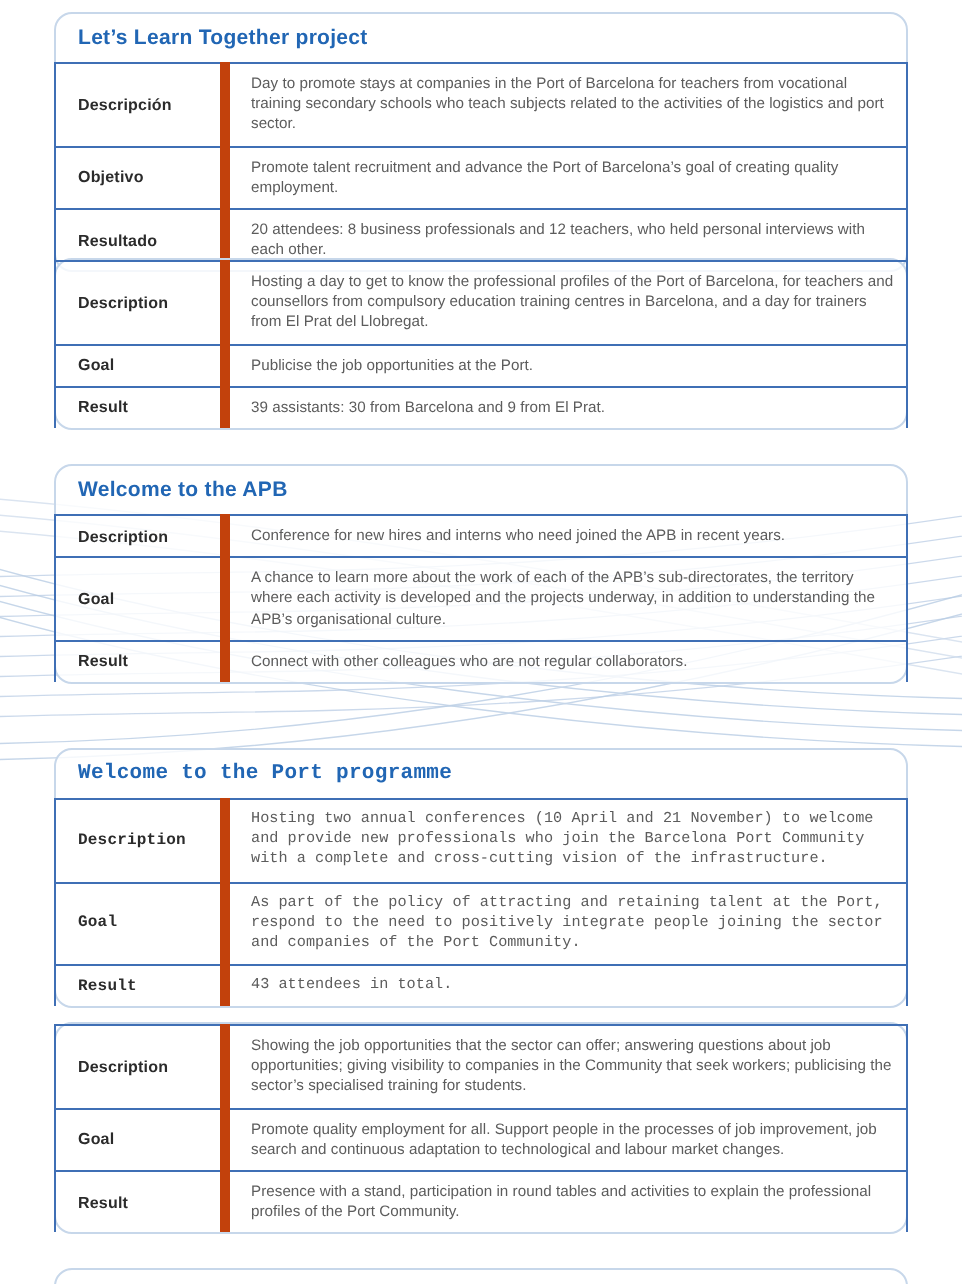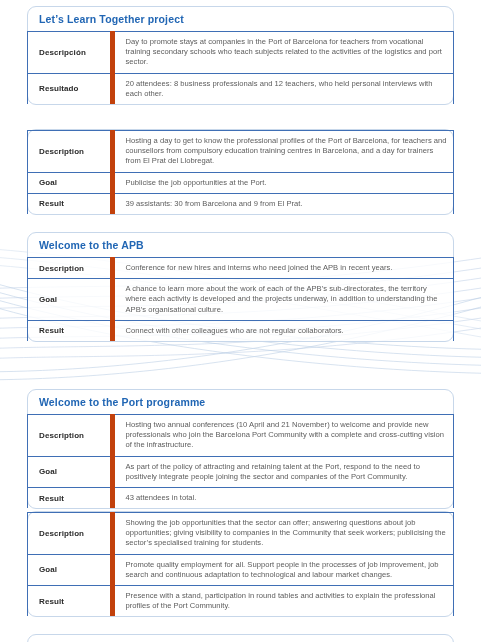--- a/index.html
+++ b/index.html
@@ -130,20 +130,24 @@
   <section class="card" style="top:6px;">
     <div class="card-title">Let’s Learn Together project</div>
     <div class="table-wrap">
       <table class="spec">
         <tbody>
             <tr>
           <td class="lbl">Descripción</td>
           <td class="val">Day to promote stays at companies in the Port of Barcelona for teachers from vocational training secondary schools who teach subjects related to the activities of the logistics and port sector.</td>
         </tr>
         <tr>
+          <td class="lbl">Objetivo</td>
+          <td class="val">Promote talent recruitment and advance the Port of Barcelona’s goal of creating quality employment.</td>
+        </tr>
+        <tr>
           <td class="lbl">Resultado</td>
           <td class="val">20 attendees: 8 business professionals and 12 teachers, who held personal interviews with each other.</td>
         </tr>
       </tbody>
         </table>
     </div>
   </section>
 
   <section class="card" style="top:129px;">
     <div class="table-wrap">
@@ -181,21 +185,21 @@
         </tr>
         <tr>
           <td class="lbl">Result</td>
           <td class="val">Connect with other colleagues who are not regular collaborators.</td>
         </tr>
       </tbody>
         </table>
     </div>
   </section>
 
-  <section class="card" style="top:389px;">
+  <section class="card" style="top:374px;font-family:Liberation Mono, monospace;">
     <div class="card-title">Welcome to the Port programme</div>
     <div class="table-wrap">
       <table class="spec">
         <tbody>
             <tr>
           <td class="lbl">Description</td>
           <td class="val">Hosting two annual conferences (10 April and 21 November) to welcome and provide new professionals who join the Barcelona Port Community with a complete and cross-cutting vision of the infrastructure.</td>
         </tr>
         <tr>
           <td class="lbl">Goal</td>

